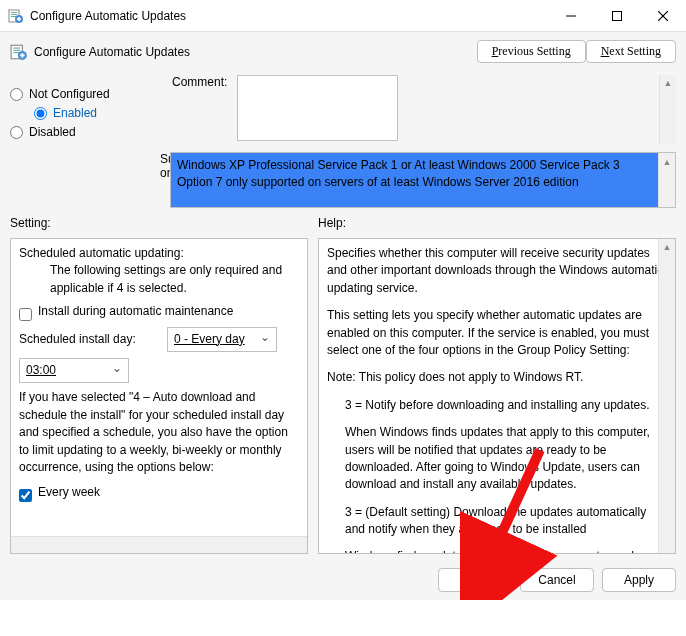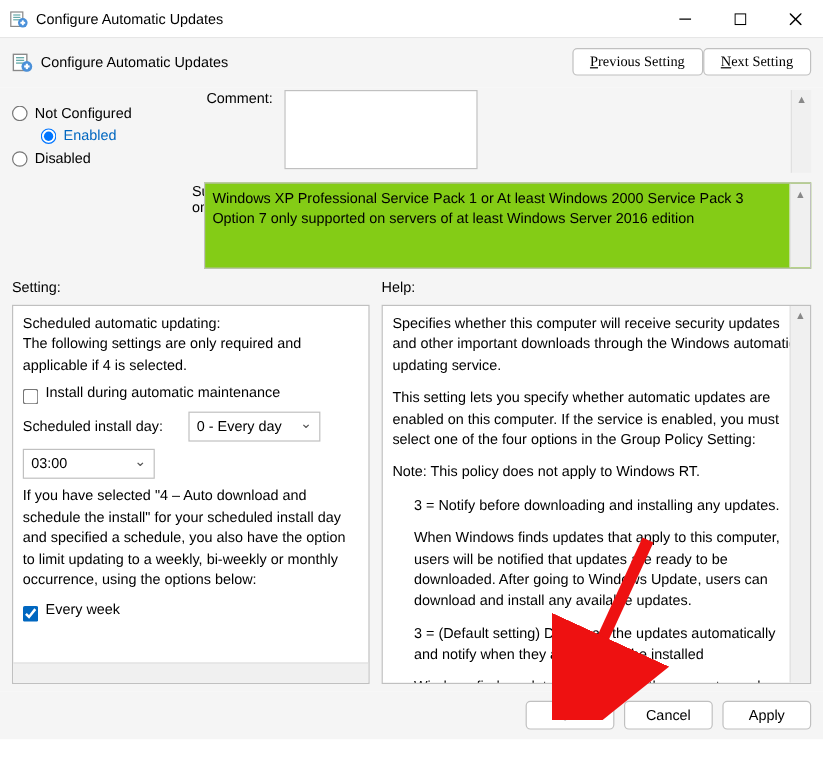--- a/index.html
+++ b/index.html
@@ -105,22 +105,22 @@
   }
   .row2 {
     display: flex;
     gap: 10px;
     margin-top: 8px;
   }
   .row2 .label { width: 150px; text-align: left; padding-left: 0; }
   .supportedbox {
     flex: 1;
     border: 1px solid #c0c0c0;
-    background: #84cc16;
-    height: 72px;
+    background: #3b82f6;
+    height: 56px;
     padding: 4px 6px;
     position: relative;
     overflow: hidden;
     font-size: 12px;
     line-height: 1.4;
   }
   .labelsrow {
     display: flex;
     gap: 10px;
     margin-top: 8px;
@@ -152,29 +152,30 @@
     width: 270px;
     border: 2px solid #e11;
     background: #fff;
     padding: 4px 6px;
     margin: 4px 0 10px 0;
     font-size: 12px;
     cursor: pointer;
   }
   .chk-row { display: flex; align-items: flex-end; margin: 6px 0; }
   .chk-row input { margin: 0 6px 0 0; }
-  .schedule-row { display: flex; align-items: center; gap: 10px; margin: 6px 0; }
+  .schedule-row { display: flex; align-items: center; gap: 20px; margin: 6px 0; }
   .sched-select {
     border: 1px solid #c0c0c0;
     background: #fff;
     padding: 3px 24px 3px 6px;
     font-size: 12px;
     cursor: pointer;
     position: relative;
     min-width: 110px;
+    text-decoration: underline;
   }
   .sched-select::after {
     content: "⌄";
     position: absolute;
     right: 6px;
     top: 1px;
     color: #555;
   }
   .hscroll {
     position: absolute;
@@ -297,21 +298,21 @@
   <div class="labelsrow">
     <div class="half" style="max-width:298px;">Setting:</div>
     <div class="half">Help:</div>
   </div>
 
   <div class="panes">
 
     <div class="pane pane-left">
       <div class="pane-inner">
         <div>Scheduled automatic updating:</div>
-        <div style="margin-bottom:6px;">The following settings are only required and applicable if 4 is selected.</div>
+        <div style="margin-bottom:6px;margin-left:31px;">The following settings are only required and applicable if 4 is selected.</div>
         <label class="chk-row">
           <input type="checkbox" style="">
           <span>Install during automatic maintenance</span>
         </label>
         <div class="schedule-row">
           <span style="width:128px;">Scheduled install day:</span>
           <div class="sched-select">
             <span>0 - Every day</span>
           </div>
         </div>

